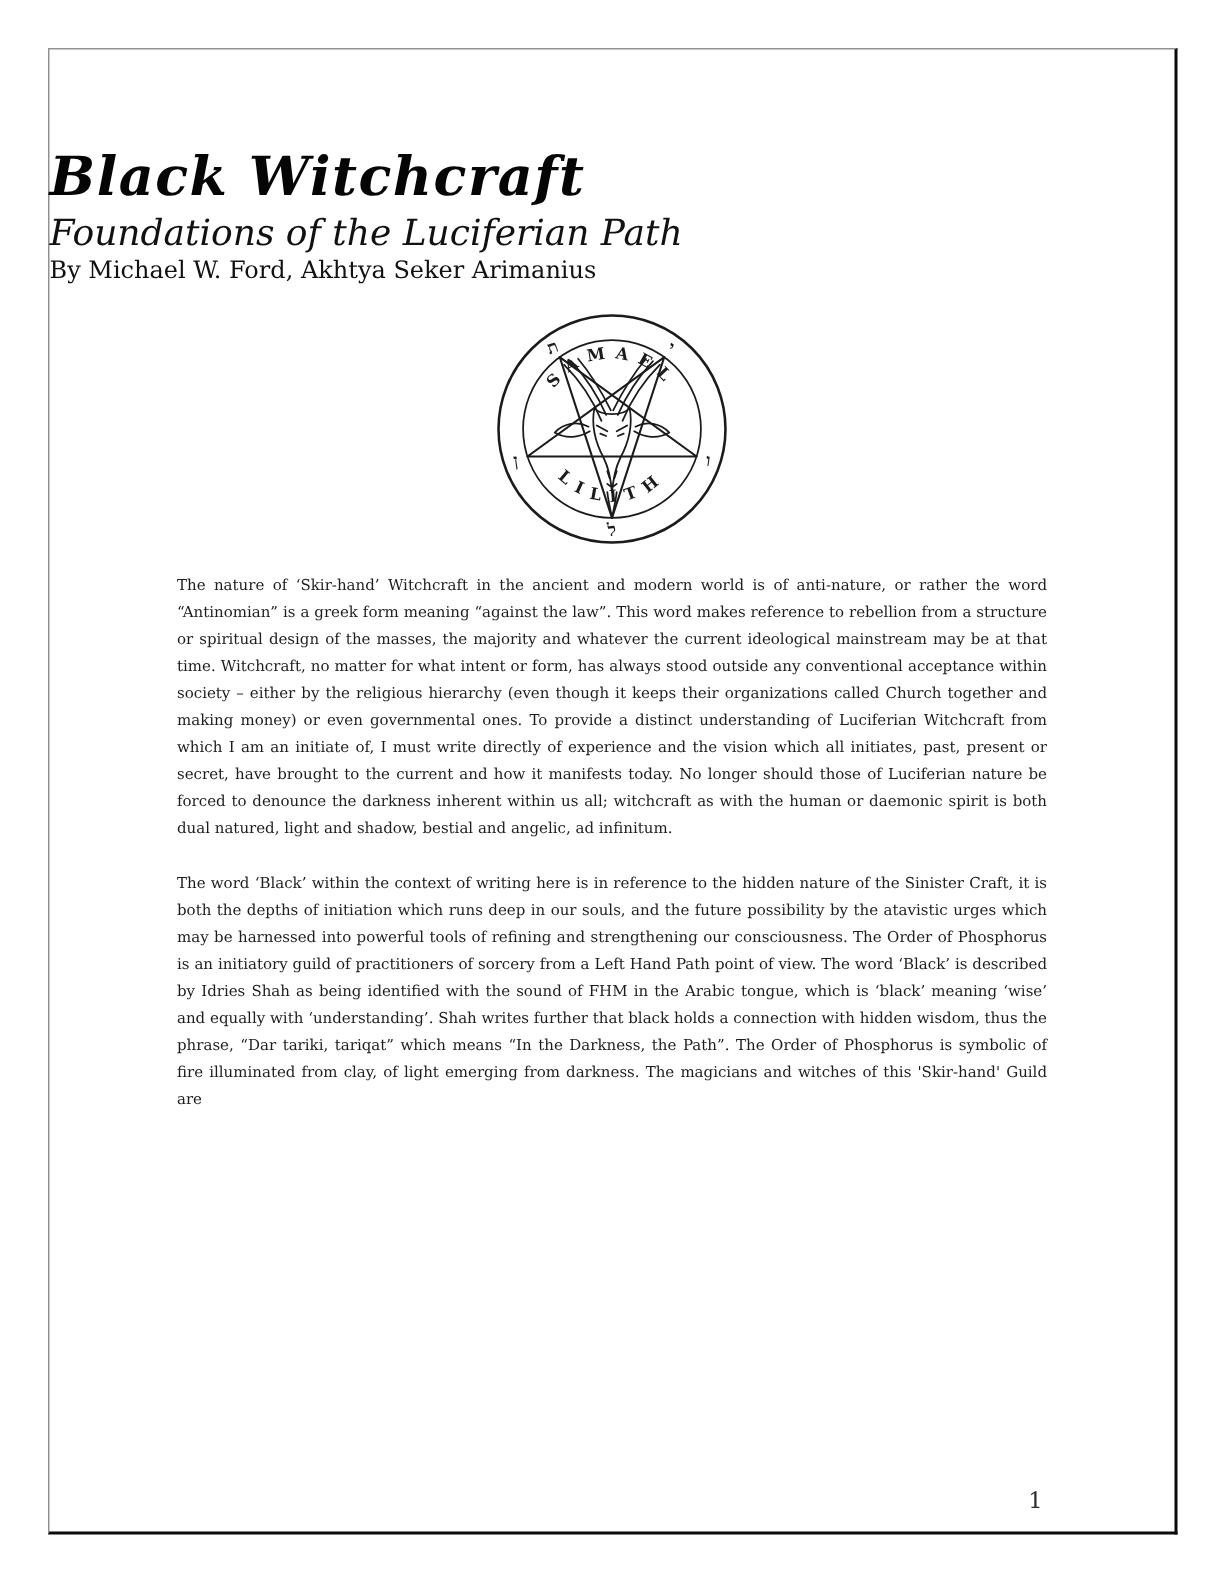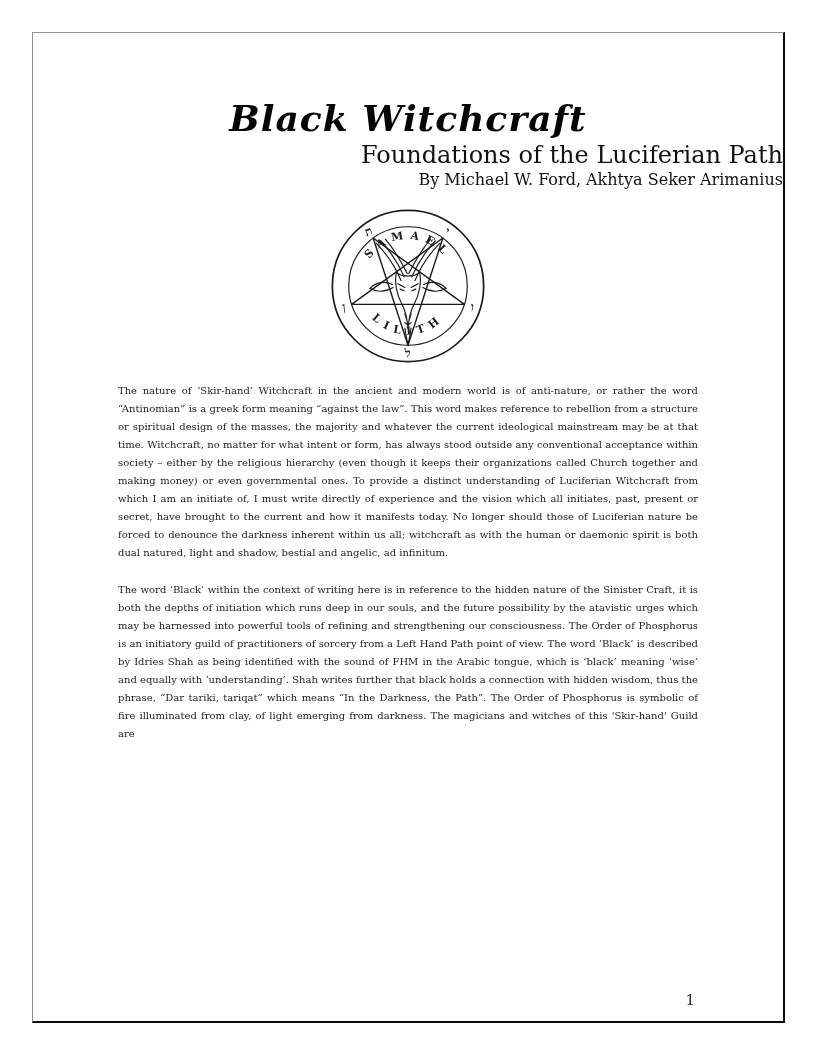--- a/index.html
+++ b/index.html
@@ -23,38 +23,38 @@
     height: 991px;
     box-sizing: border-box;
     background: #ffffff;
     border-top: 1px solid #919191;
     border-left: 1px solid #919191;
     border-right: 2px solid #0b0b0b;
     border-bottom: 2px solid #0b0b0b;
   }
   .doc-title {
     margin: 64px 0 0 0;
-    text-align: center;
     font-size: 36px;
     line-height: 1.2;
     font-weight: bold;
     font-style: italic;
     letter-spacing: 1px;
     color: #050505;
   }
   .doc-subtitle {
     margin: 0;
-    text-align: right;
+    text-align: left;
     font-size: 24px;
     line-height: 1.25;
     font-weight: normal;
+    font-style: italic;
     color: #111111;
   }
   .doc-byline {
-    text-align: right;
+    text-align: left;
     font-size: 16px;
     line-height: 1.3;
     color: #111111;
   }
   .sigil-wrap {
     text-align: center;
     margin-top: 17px;
     height: 156px;
   }
   .sigil {

